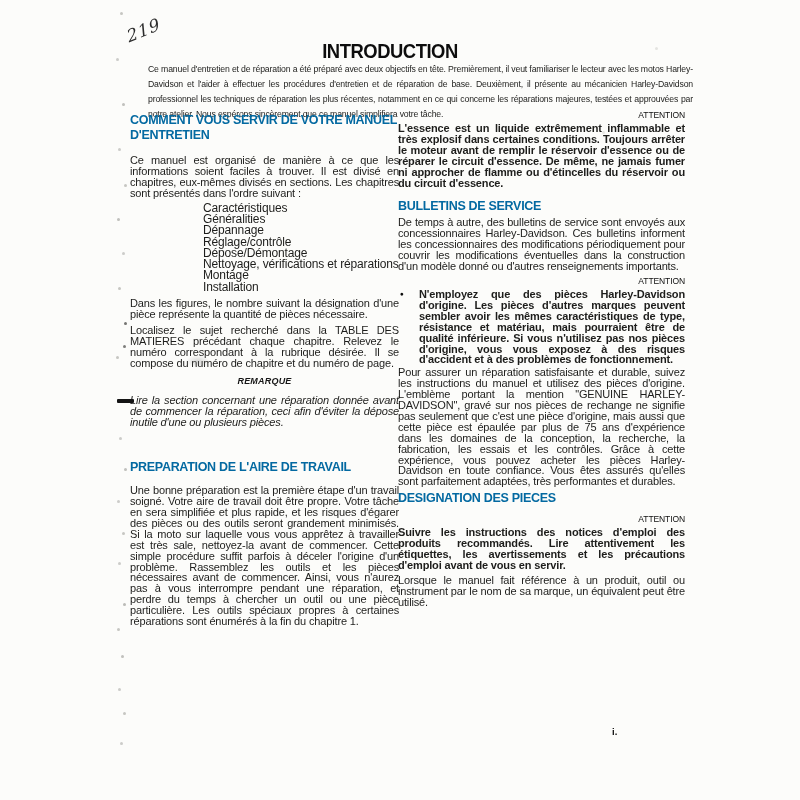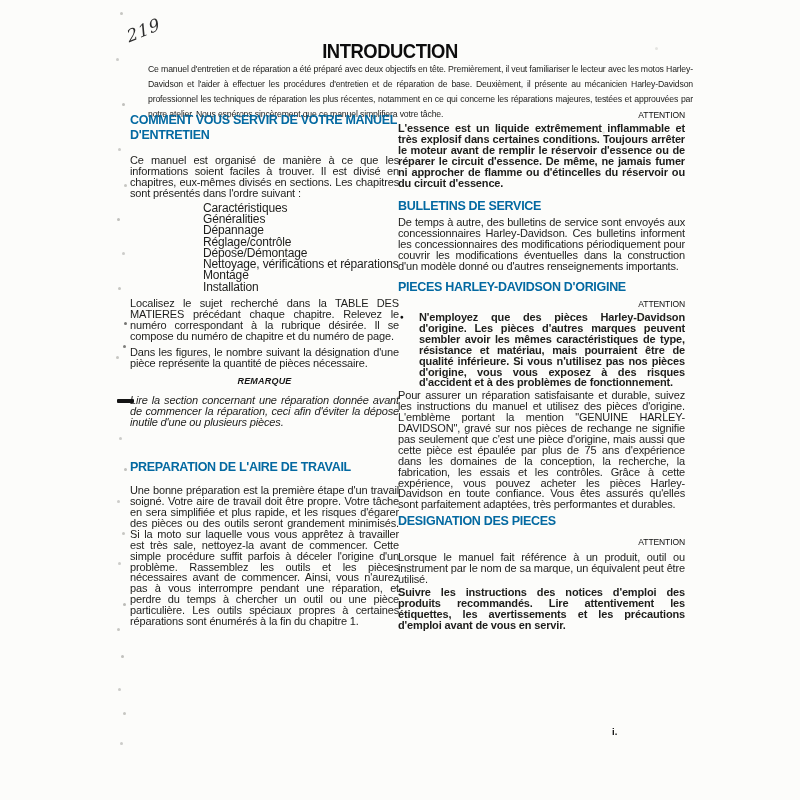--- a/index.html
+++ b/index.html
@@ -112,60 +112,59 @@
       <li>Caractéristiques</li>
       <li>Généralities</li>
       <li>Dépannage</li>
       <li>Réglage/contrôle</li>
       <li>Dépose/Démontage</li>
       <li>Nettoyage, vérifications et réparations</li>
       <li>Montage</li>
       <li>Installation</li>
     </ul>
 
+    <p class="body mt5">Dans les figures, le nombre suivant la désignation d'une pièce représente la quantité de pièces nécessaire.</p>
+
     <p class="body mt5">Localisez le sujet recherché dans la TABLE DES MATIERES précédant chaque chapitre. Relevez le numéro correspondant à la rubrique désirée. Il se compose du numéro de chapitre et du numéro de page.</p>
-
-    <p class="body mt5">Dans les figures, le nombre suivant la désignation d'une pièce représente la quantité de pièces nécessaire.</p>
 
     <div class="note-label mt8">REMARQUE</div>
 
     <p class="body note mt8">Lire la section concernant une réparation donnée avant de commencer la réparation, ceci afin d'éviter la dépose inutile d'une ou plusieurs pièces.</p>
 
     <h2 class="mt32">PREPARATION DE L'AIRE DE TRAVAIL</h2>
 
     <p class="body mt10">Une bonne préparation est la première étape d'un travail soigné. Votre aire de travail doit être propre. Votre tâche en sera simplifiée et plus rapide, et les risques d'égarer des pièces ou des outils seront grandement minimisés. Si la moto sur laquelle vous vous apprêtez à travailler est très sale, nettoyez-la avant de commencer. Cette simple procédure suffit parfois à déceler l'origine d'un problème. Rassemblez les outils et les pièces nécessaires avant de commencer. Ainsi, vous n'aurez pas à vous interrompre pendant une réparation, et perdre du temps à chercher un outil ou une pièce particulière. Les outils spéciaux propres à certaines réparations sont énumérés à la fin du chapitre 1.</p>
   </div>
 
   <div class="col right">
     <div class="attn-label">ATTENTION</div>
 
     <p class="body warn mt2">L'essence est un liquide extrêmement inflammable et très explosif dans certaines conditions. Toujours arrêter le moteur avant de remplir le réservoir d'essence ou de réparer le circuit d'essence. De même, ne jamais fumer ni approcher de flamme ou d'étincelles du réservoir ou du circuit d'essence.</p>
 
     <h2 class="mt11">BULLETINS DE SERVICE</h2>
 
     <p class="body mt3">De temps à autre, des bulletins de service sont envoyés aux concessionnaires Harley-Davidson. Ces bulletins informent les concessionnaires des modifications périodiquement pour couvrir les modifications éventuelles dans la construction d'un modèle donné ou d'autres renseignements importants.</p>
 
-    <h2 class="narrow mt8">PIECES HARLEY-DAVIDSON D'ORIGINE</h2>
 
     <div class="attn-label mt4">ATTENTION</div>
 
     <div class="bullet-row">
       <span class="bullet">●</span>
       <p class="body warn">N'employez que des pièces Harley-Davidson d'origine. Les pièces d'autres marques peuvent sembler avoir les mêmes caractéristiques de type, résistance et matériau, mais pourraient être de qualité inférieure. Si vous n'utilisez pas nos pièces d'origine, vous vous exposez à des risques d'accident et à des problèmes de fonctionnement.</p>
     </div>
 
     <p class="body mt2">Pour assurer un réparation satisfaisante et durable, suivez les instructions du manuel et utilisez des pièces d'origine. L'emblème portant la mention "GENUINE HARLEY- DAVIDSON", gravé sur nos pièces de rechange ne signifie pas seulement que c'est une pièce d'origine, mais aussi que cette pièce est épaulée par plus de 75 ans d'expérience dans les domaines de la conception, la recherche, la fabrication, les essais et les contrôles. Grâce à cette expérience, vous pouvez acheter les pièces Harley-Davidson en toute confiance. Vous êtes assurés qu'elles sont parfaitement adaptées, très performantes et durables.</p>
 
     <h2 class="mt4">DESIGNATION DES PIECES</h2>
 
     <div class="attn-label mt8">ATTENTION</div>
 
+    <p class="body warn mt2">Suivre les instructions des notices d'emploi des produits recommandés. Lire attentivement les étiquettes, les avertissements et les précautions d'emploi avant de vous en servir.</p>
+
     <p class="body mt4">Lorsque le manuel fait référence à un produit, outil ou instrument par le nom de sa marque, un équivalent peut être utilisé.</p>
-
-    <p class="body warn mt2">Suivre les instructions des notices d'emploi des produits recommandés. Lire attentivement les étiquettes, les avertissements et les précautions d'emploi avant de vous en servir.</p>
   </div>
 
   <div class="dash"></div>
   <div class="smudge"></div>
 
   <div class="speck" style="left:120px;top:12px;opacity:.45"></div>
   <div class="speck" style="left:116px;top:58px;opacity:.4"></div>
   <div class="speck" style="left:122px;top:103px;opacity:.5"></div>
   <div class="speck" style="left:118px;top:148px;opacity:.4"></div>
   <div class="speck" style="left:124px;top:184px;opacity:.45"></div>

